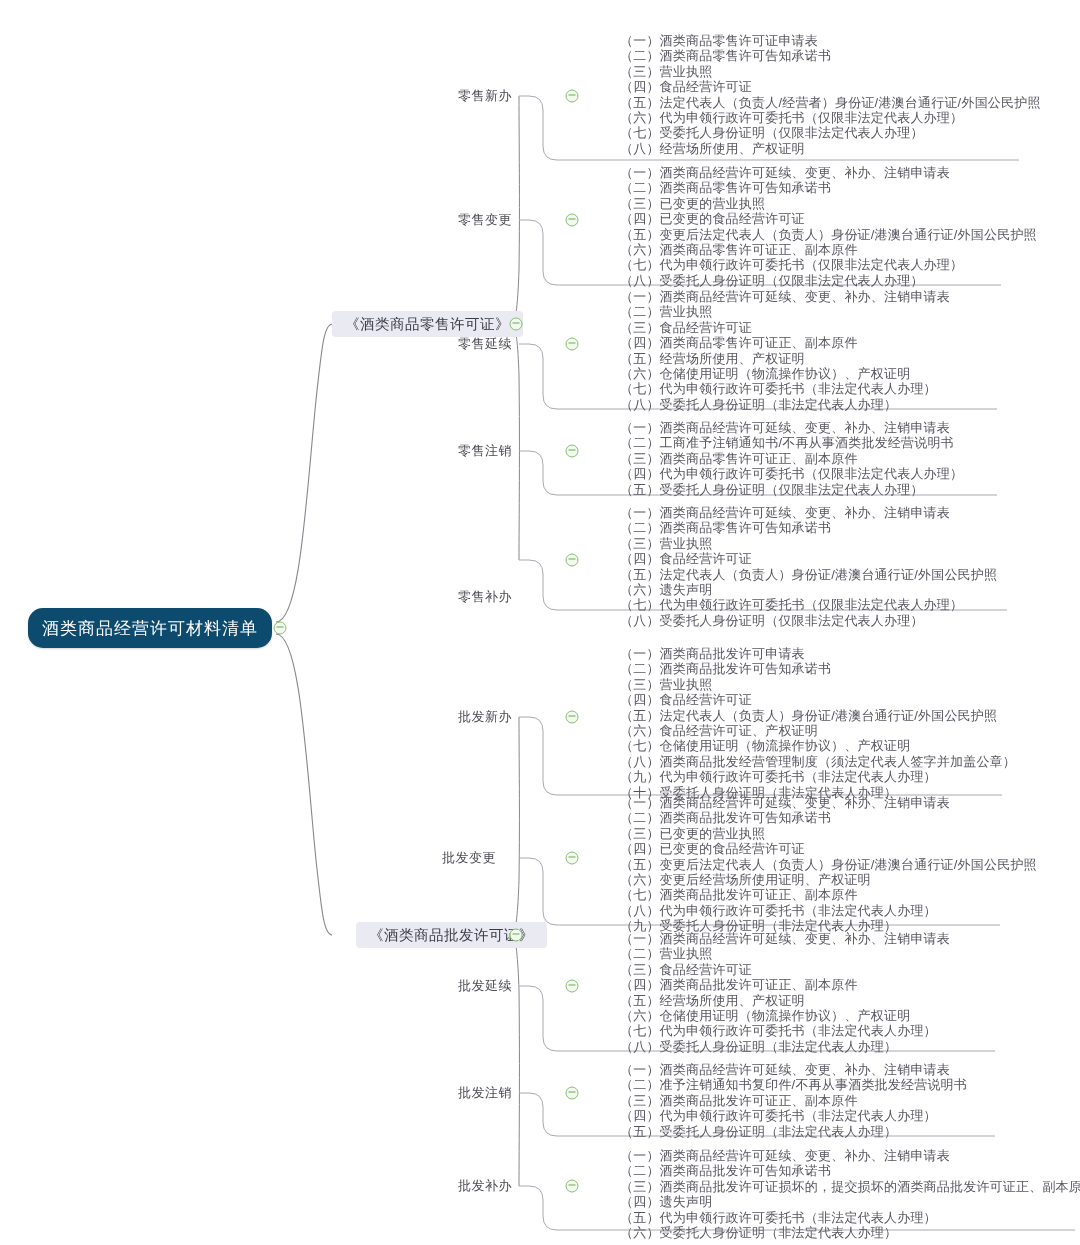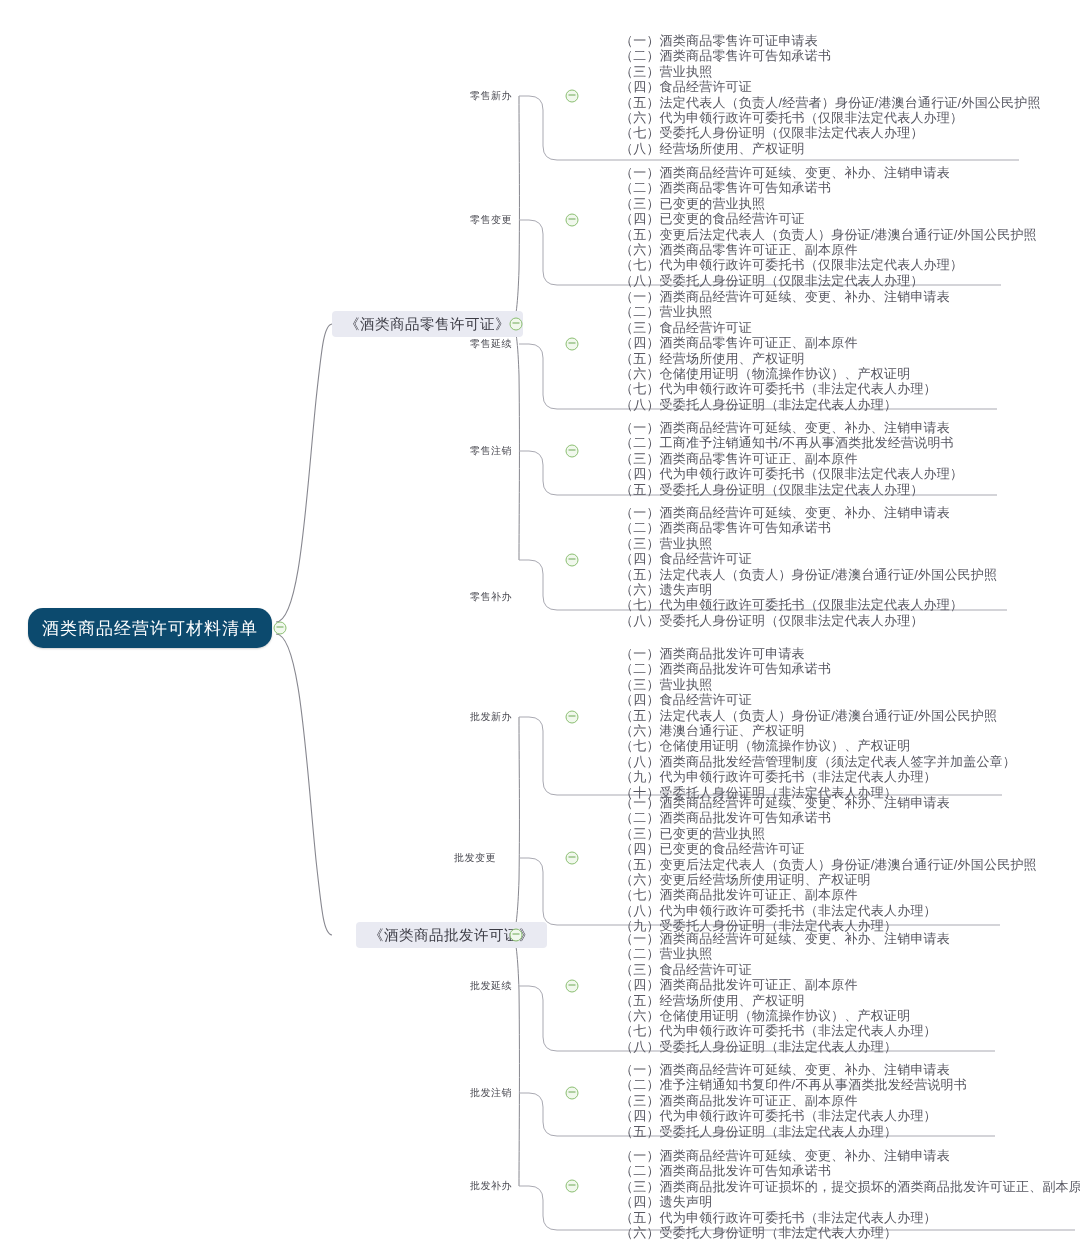--- a/index.html
+++ b/index.html
@@ -36,21 +36,21 @@
     color:#3b3b44;
     font-size:14.5px;
     padding:0 13px;
     letter-spacing:.5px;
   }
 
   
   .l3-node{
     position:absolute;
     color:#4a4a52;
-    font-size:10px;
+    font-size:13px;
     letter-spacing:.5px;
     white-space:nowrap;
     text-align:right;
     transform:translateY(-50%);
   }
 
   
   .toggle{
     position:absolute;
     width:11px;height:11px;
@@ -214,21 +214,21 @@
   <div class="l3-node" style="left:422px;top:717px;width:90px;">
     <span>批发新办</span>
   </div>
   <div class="toggle" style="left:572px;top:717px;"></div>
   <div class="item-list" style="left:620px;top:646px;">
     <span class="li">（一）酒类商品批发许可申请表</span>
     <span class="li">（二）酒类商品批发许可告知承诺书</span>
     <span class="li">（三）营业执照</span>
     <span class="li">（四）食品经营许可证</span>
     <span class="li">（五）法定代表人（负责人）身份证/港澳台通行证/外国公民护照</span>
-    <span class="li">（六）港澳台通行证、产权证明</span>
+    <span class="li">（六）食品经营许可证、产权证明</span>
     <span class="li">（七）仓储使用证明（物流操作协议）、产权证明</span>
     <span class="li">（八）酒类商品批发经营管理制度（须法定代表人签字并加盖公章）</span>
     <span class="li">（九）代为申领行政许可委托书（非法定代表人办理）</span>
     <span class="li">（十）受委托人身份证明（非法定代表人办理）</span>
   </div>
 
   <div class="l3-node" style="left:406px;top:858px;width:90px;">
     <span>批发变更</span>
   </div>
   <div class="toggle" style="left:572px;top:858px;"></div>

